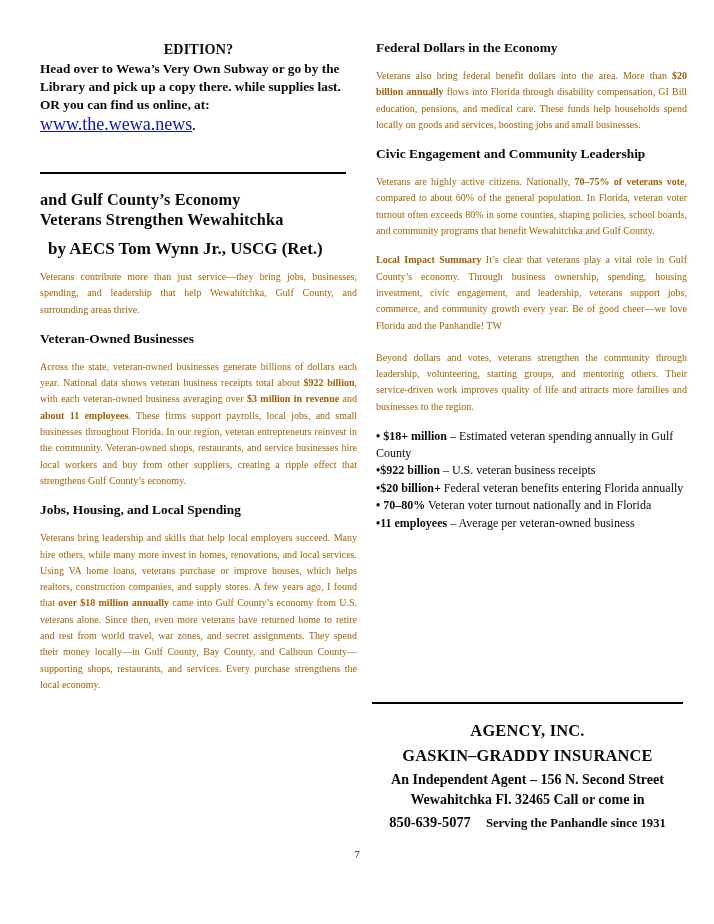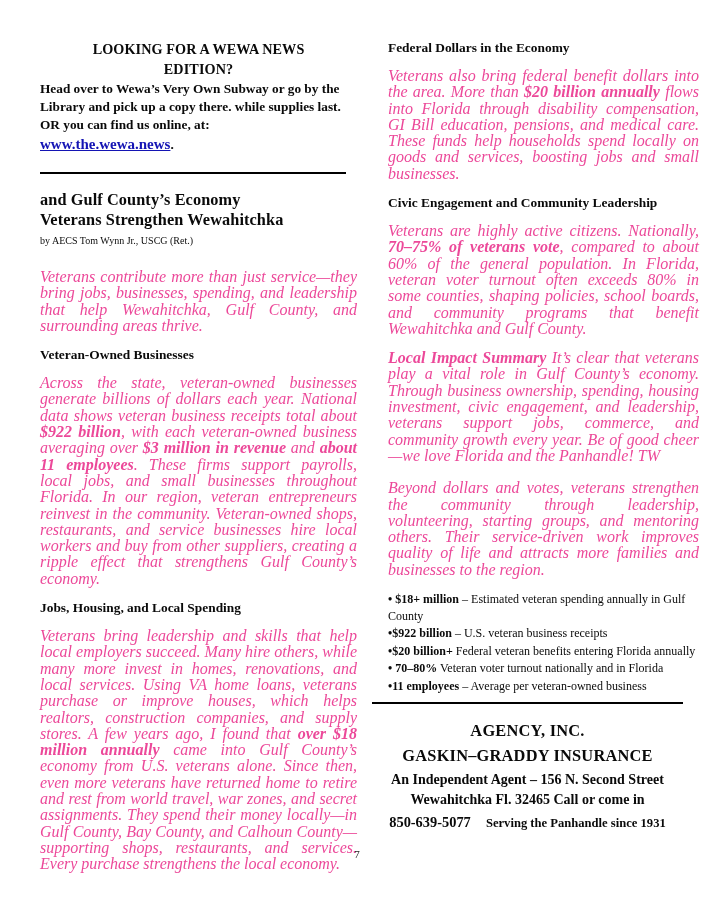--- a/index.html
+++ b/index.html
@@ -25,26 +25,25 @@
   
   .col {
     position: absolute;
     top: 0;
   }
   .col-left  { left: 40px;  width: 317px; }
   .col-right { left: 372px; width: 311px; }
 
   
   .para {
-    font-size: 16px;
+    font-size: 10px;
     line-height: 16.3px;
     text-align: justify;
     margin: 0 0 13px 0;
-    color: #ec4899;
-    font-style: italic;
+    color: #a16207;
     -webkit-font-smoothing: none;
   }
   .para.last { margin-bottom: 0; }
   .para b, .para strong { font-weight: bold; }
 
   .subhead {
     font-size: 13.4px;
     font-weight: bold;
     line-height: 16px;
     margin: 0 0 12px 0;
@@ -64,22 +63,22 @@
   .promo-body {
     font-size: 13.3px;
     font-weight: bold;
     line-height: 18.2px;
     text-align: left;
     margin: 0;
   }
   .promo-link {
     color: #1414b4;
     text-decoration: underline;
-    font-weight: bold;
-    font-size: 15px;
+    font-weight: normal;
+    font-size: 18px;
   }
   .promo-tail { font-weight: bold; }
 
   
   .rule {
     position: absolute;
     height: 0;
     border: none;
     border-top: 2.6px solid #000;
     margin: 0;
@@ -90,31 +89,31 @@
   
   .headline-block { position: absolute; top: 190px; left: 0; width: 320px; }
   .headline {
     font-size: 16.3px;
     font-weight: bold;
     line-height: 20.4px;
     margin: 0;
     letter-spacing: .1px;
   }
   .byline {
-    font-size: 10px;
-    font-weight: normal;
-    line-height: 20px;
-    margin: 0;
+    font-size: 17px;
+    font-weight: bold;
+    line-height: 20px;
+    margin: 8px;
   }
 
   
   .left-flow { position: absolute; top: 269px; left: 0; width: 317px; }
 
   
-  .right-flow { position: absolute; top: 40px; left: 16px; width: 311px; }
+  .right-flow { position: absolute; top: 40px; left: 4px; width: 311px; }
 
   .summary-para { margin-bottom: 16px; }
 
   
   .bullets {
     list-style: none;
     margin: 0;
     padding: 0;
     font-size: 12px;
     line-height: 16.5px;
@@ -168,21 +167,20 @@
   }
 </style>
 </head>
 <body>
 
 <div class="page">
 
   <div class="col col-left">
 
     <div class="promo">
-      <div class="promo-title">LOOKING FOR A WEWA NEWS</div>
       <div class="promo-title">EDITION?</div>
       <p class="promo-body">
         <span>Head over to Wewa’s Very Own Subway or go by the Library and pick up a copy there. while supplies last. OR you can find us online, at:</span><br>
         <a class="promo-link" href="#">www.the.wewa.news</a><span class="promo-tail">.</span>
       </p>
     </div>
 
     <div class="headline-block">
       <div class="headline">and Gulf County’s Economy</div>
       <div class="headline">Veterans Strengthen Wewahitchka</div>

